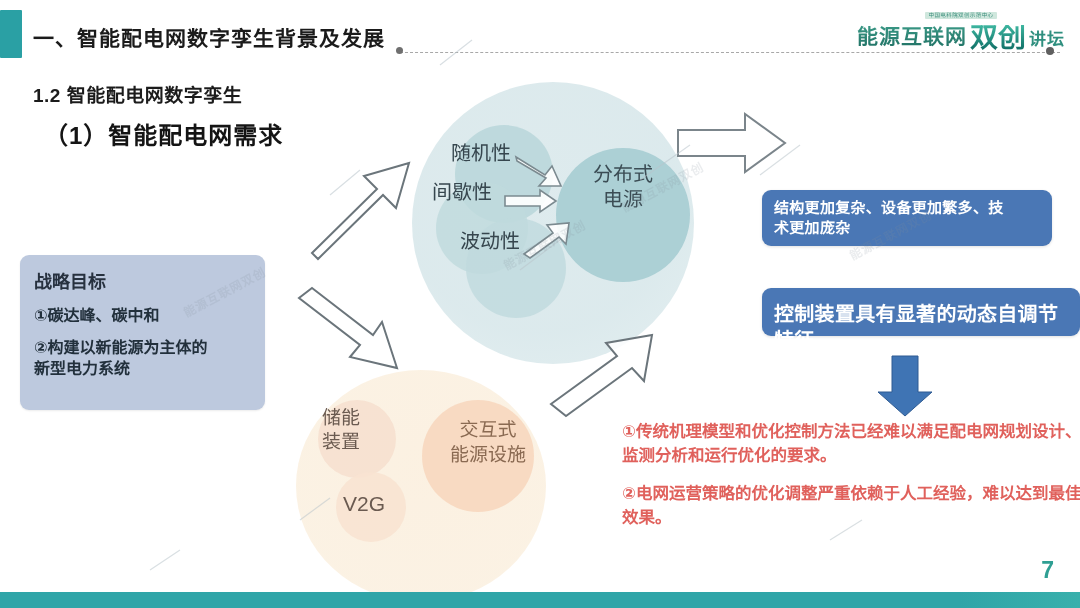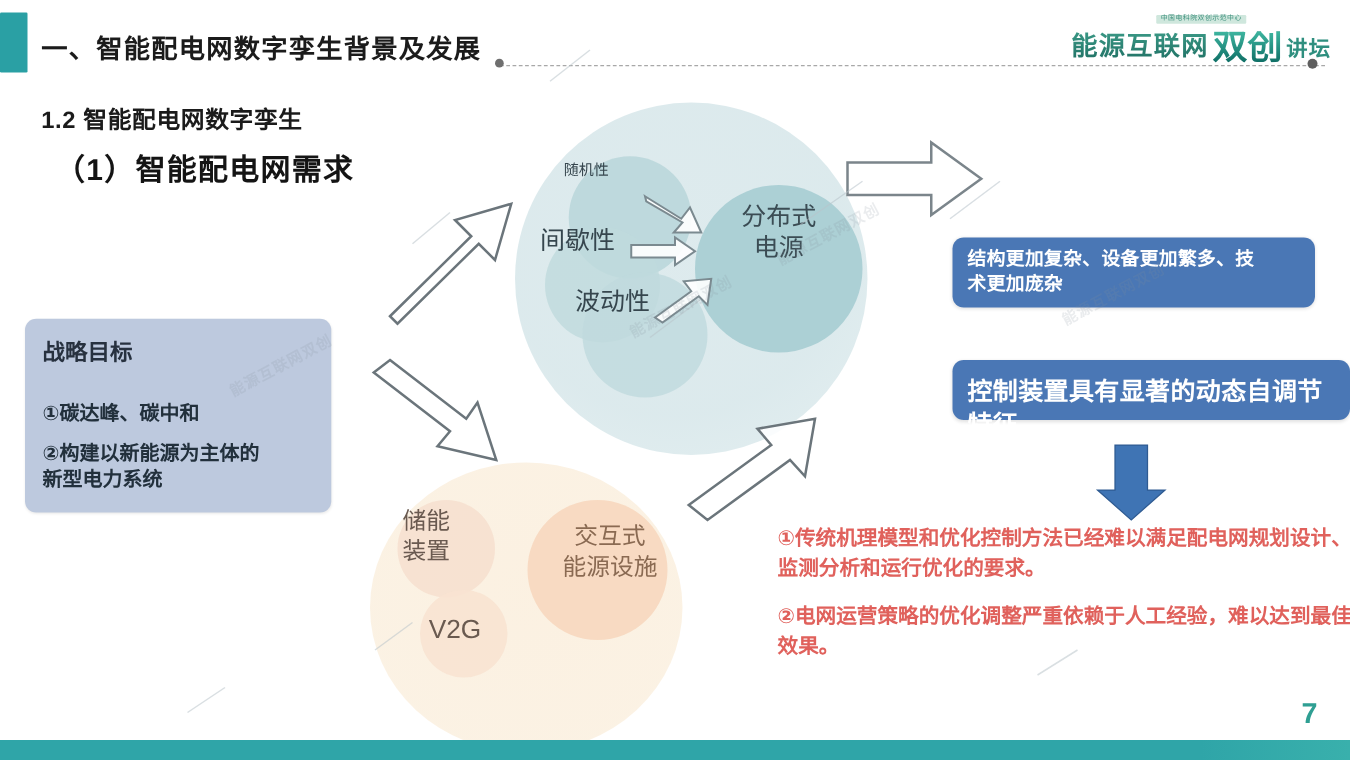--- a/index.html
+++ b/index.html
@@ -102,21 +102,21 @@
   .c-fluct{
     position:absolute;left:466px;top:218px;width:100px;height:100px;
     border-radius:50%;background:#bfd9dd;opacity:.8;
   }
   .c-dg{
     position:absolute;left:556px;top:148px;width:134px;height:134px;
     border-radius:50%;background:#a7cdd2;opacity:.92;
   }
 
   .lbl{position:absolute;color:#36464e;white-space:nowrap;}
-  .lbl-rand{left:451px;top:126px;font-size:12px;}
+  .lbl-rand{left:451px;top:137px;font-size:20px;}
   .lbl-inter{left:432px;top:176px;font-size:20px;}
   .lbl-fluct{left:460px;top:225px;font-size:20px;}
   .lbl-dg{
     left:567px;top:162px;font-size:20px;color:#3b4c54;
     text-align:center;line-height:1.25;width:112px;
   }
 
   
   .circle-orange-bg{
     position:absolute;left:296px;top:370px;width:250px;height:232px;
@@ -150,21 +150,21 @@
   .ovl{position:absolute;left:0;top:0;width:1080px;height:608px;pointer-events:none;}
 
   
   .box-strategy{
     position:absolute;left:20px;top:255px;width:245px;height:155px;
     background:#bdc9de;border-radius:9px;
     box-shadow:0 1px 2px rgba(0,0,0,.08);
     padding:12px 14px;box-sizing:border-box;
   }
   .box-strategy .title{
-    font-size:18px;font-weight:bold;color:#27313f;margin-bottom:28px;
+    font-size:18px;font-weight:bold;color:#27313f;margin-bottom:12px;
   }
   .box-strategy .line{
     font-size:16px;color:#22303c;line-height:1.35;margin-bottom:10px;
     font-weight:bold;
   }
   .box-strategy .line.l2{margin-bottom:0;}
 
   
   .box-blue{
     position:absolute;background:#4a77b5;border-radius:9px;

